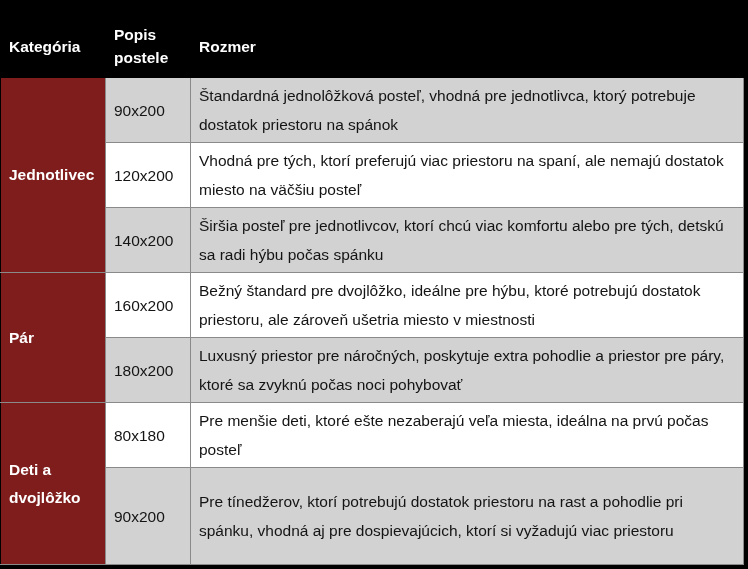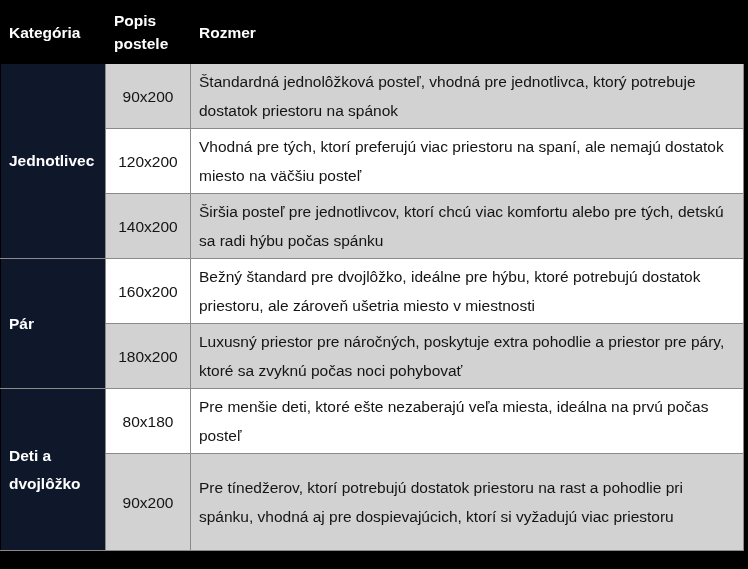--- a/index.html
+++ b/index.html
@@ -8,20 +8,21 @@
     background:#000;
     box-sizing:border-box;
     padding:0 5px 5px 0;
     font-family:"Liberation Sans", sans-serif;
     overflow:hidden;
   }
   table.bed {
     width:743px; height:512px;
     border-collapse:collapse;
     table-layout:fixed;
+    margin-top:14px;
   }
   col.c1 { width:105px; }
   col.c2 { width:85px; }
   col.c3 { width:553px; }
   td {
     border:1px solid #8a8a8a;
     padding:2px 8px;
     font-size:15.5px;
     line-height:29px;
     color:#141414;
@@ -30,27 +31,27 @@
   }
   tr.hdr td {
     background:#000;
     color:#fff;
     font-weight:bold;
     border-color:#000;
     line-height:23px;
     height:58px;
   }
   td.cat {
-    background:#0f172a;
+    background:#7f1d1d;
     color:#fff;
     font-weight:bold;
     line-height:28px;
     border-left-color:#000;
   }
-  td.size { text-align:center; }
+  td.size { text-align:left; }
   td.g { background:#d2d2d2; }
   td.w { background:#ffffff; }
   tr.r2 { height:65px; }
   tr.r3 { height:97px; }
 </style>
 </head>
 <body>
 
 <div class="wrap">
   <table class="bed">

